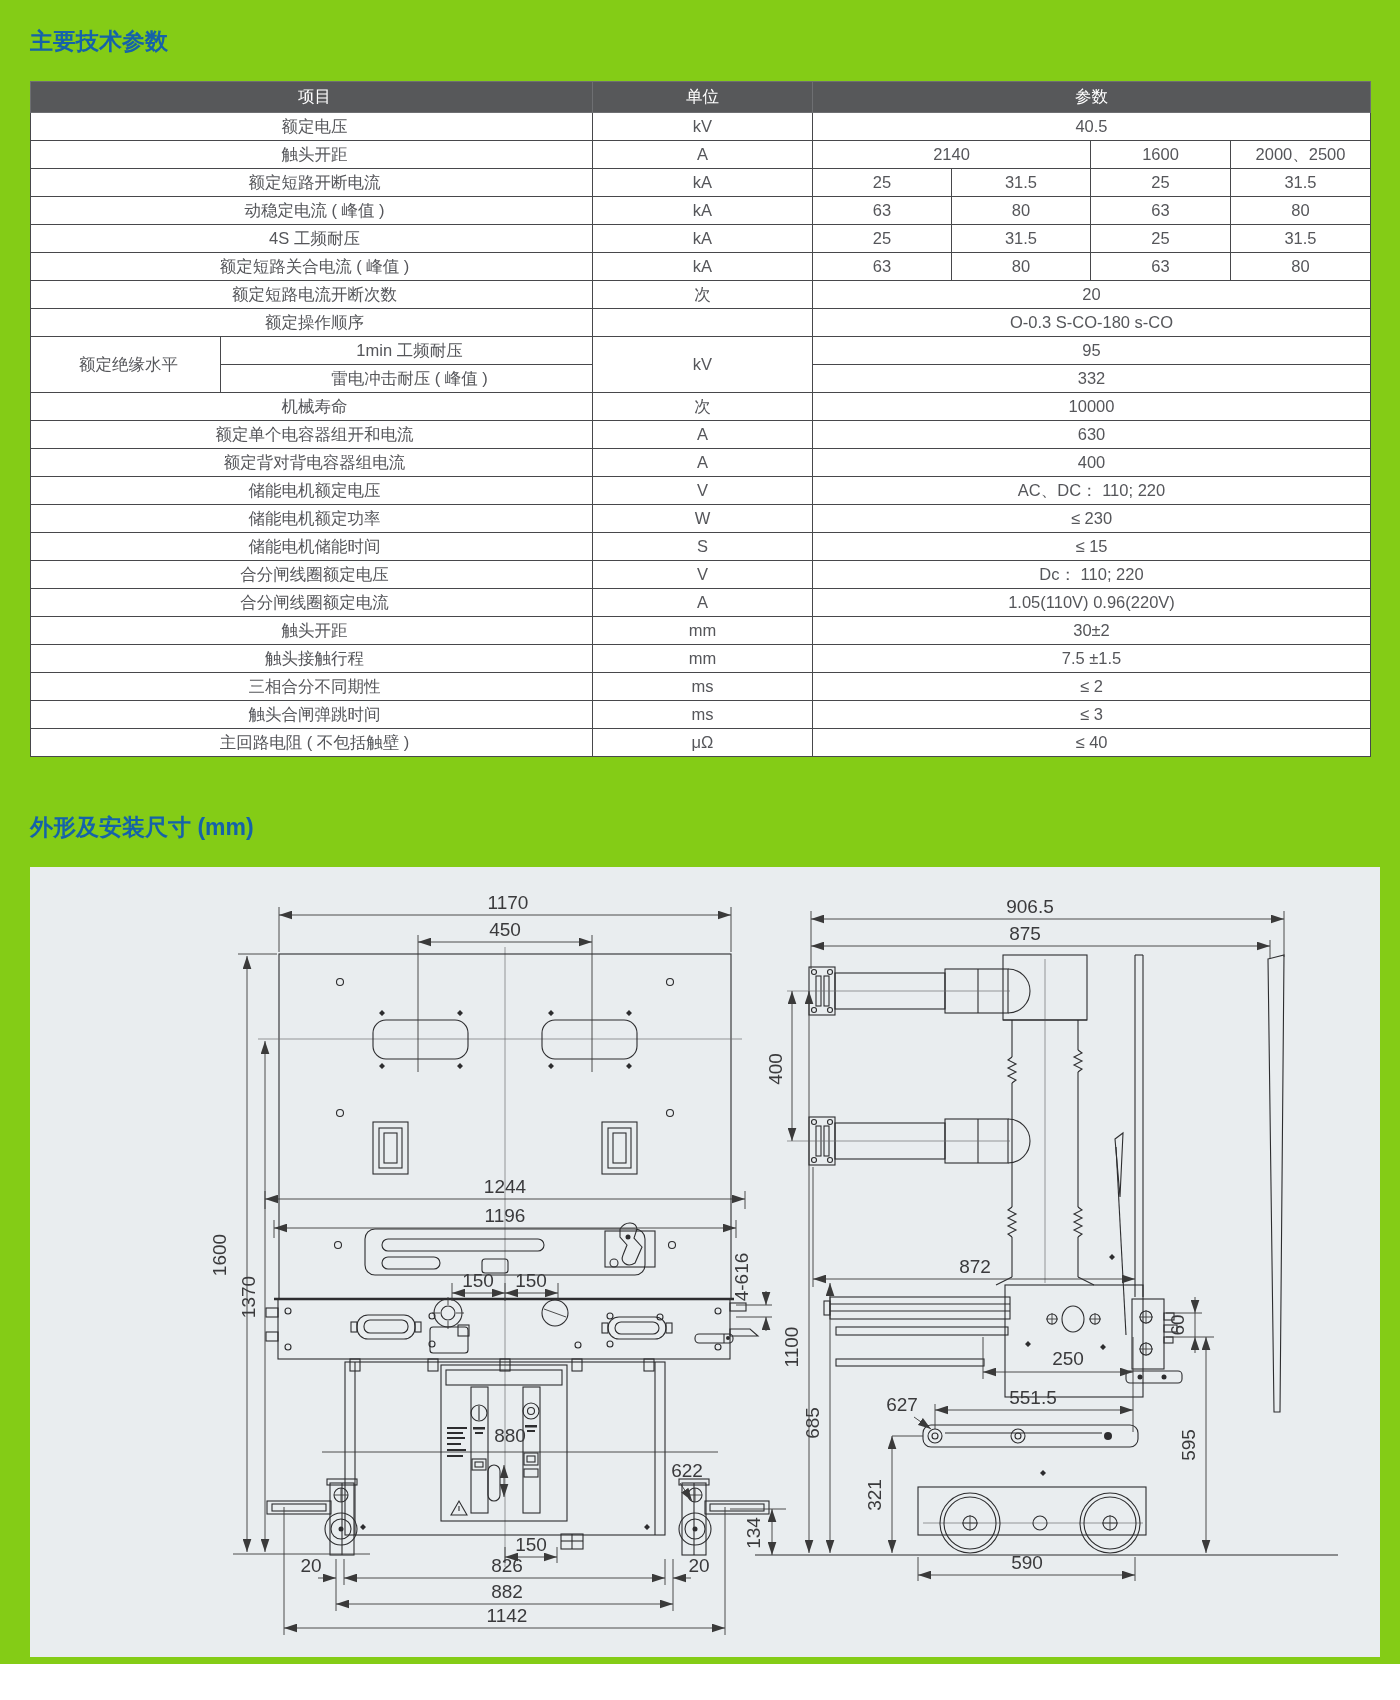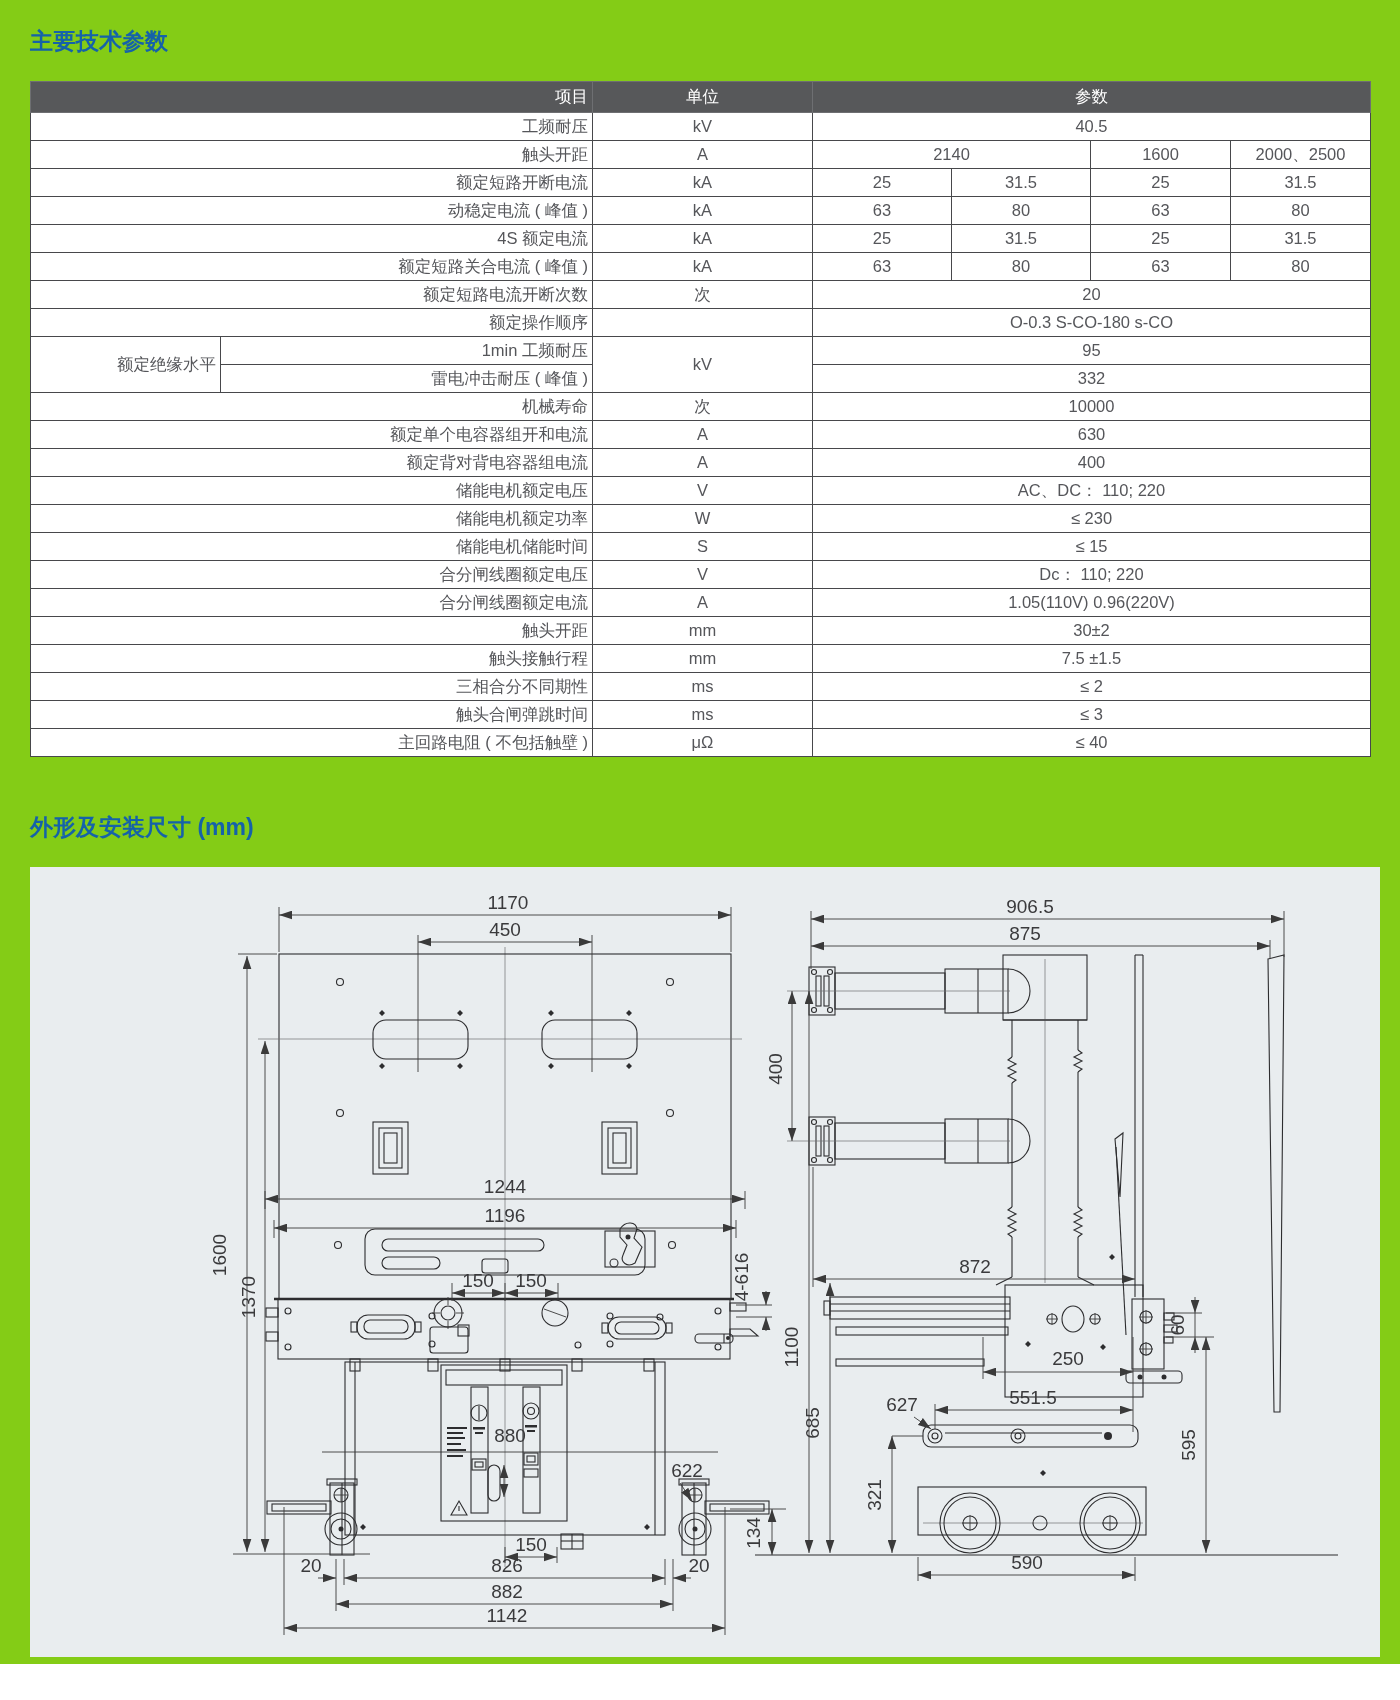--- a/index.html
+++ b/index.html
@@ -4,21 +4,21 @@
 <style>
   html,body{margin:0;padding:0;background:#fff;}
   .page{position:relative;width:1400px;height:1664px;background:#84cc16;
         font-family:"Liberation Sans",sans-serif;color:#55565a;overflow:hidden;}
   .sec-title{color:#1562a9;font-size:23px;font-weight:600;margin:26px 0 0 30px;}
   table.spec{border-collapse:collapse;table-layout:fixed;width:1340px;margin:24px 0 0 30px;
              font-size:16.5px;color:#55565a;}
   table.spec td{border:1px solid #47484b;height:27px;padding:0 4px;background:#fff;}
   table.spec thead th{background:#57585a;color:#ffffff;font-weight:normal;height:30px;
              border:1px solid #6e6f72;padding:0 4px;}
-  .c{text-align:center;} .l{text-align:right;padding-left:10px !important;}
+  .c{text-align:center;} .l{text-align:center;padding-left:10px !important;}
   .t2{margin-top:55px;}
   .drawing{width:1350px;height:790px;margin:24px 9px 0 30px;background:#e9edef;}
   svg .o{fill:none;stroke:#2d2d2f;stroke-width:1.1px;}
   svg .o2{fill:none;stroke:#2d2d2f;stroke-width:2.4px;}
   svg .d{fill:none;stroke:#3a3a3a;stroke-width:0.9px;}
   svg .da{fill:none;stroke:#3a3a3a;stroke-width:0.9px;marker-start:url(#ar);marker-end:url(#ar);}
   svg .de{marker-end:url(#ar);}
   svg .cl{fill:none;stroke:#707174;stroke-width:0.7px;}
   svg .f{fill:#2d2d2f;stroke:none;}
   svg .t{font:19px "Liberation Sans",sans-serif;fill:#3a3a3c;text-anchor:middle;}
@@ -42,21 +42,21 @@
     </colgroup>
     <thead>
       <tr>
         <th class="l" colspan="2">项目</th>
         <th class="c">单位</th>
         <th class="c" colspan="4">参数</th>
       </tr>
     </thead>
     <tbody>
       <tr>
-        <td class="l" colspan="2">工频耐压</td>
+        <td class="l" colspan="2">额定电压</td>
         <td class="c">kV</td>
         <td class="c" colspan="4">40.5</td>
       </tr>
       <tr>
         <td class="l" colspan="2">触头开距</td>
         <td class="c">A</td>
         <td class="c" colspan="2">2140</td>
         <td class="c">1600</td>
         <td class="c">2000、2500</td>
       </tr>
@@ -70,21 +70,21 @@
       </tr>
       <tr>
         <td class="l" colspan="2">动稳定电流 ( 峰值 )</td>
         <td class="c">kA</td>
         <td class="c">63</td>
         <td class="c">80</td>
         <td class="c">63</td>
         <td class="c">80</td>
       </tr>
       <tr>
-        <td class="l" colspan="2">4S 额定电流</td>
+        <td class="l" colspan="2">4S 工频耐压</td>
         <td class="c">kA</td>
         <td class="c">25</td>
         <td class="c">31.5</td>
         <td class="c">25</td>
         <td class="c">31.5</td>
       </tr>
       <tr>
         <td class="l" colspan="2">额定短路关合电流 ( 峰值 )</td>
         <td class="c">kA</td>
         <td class="c">63</td>

